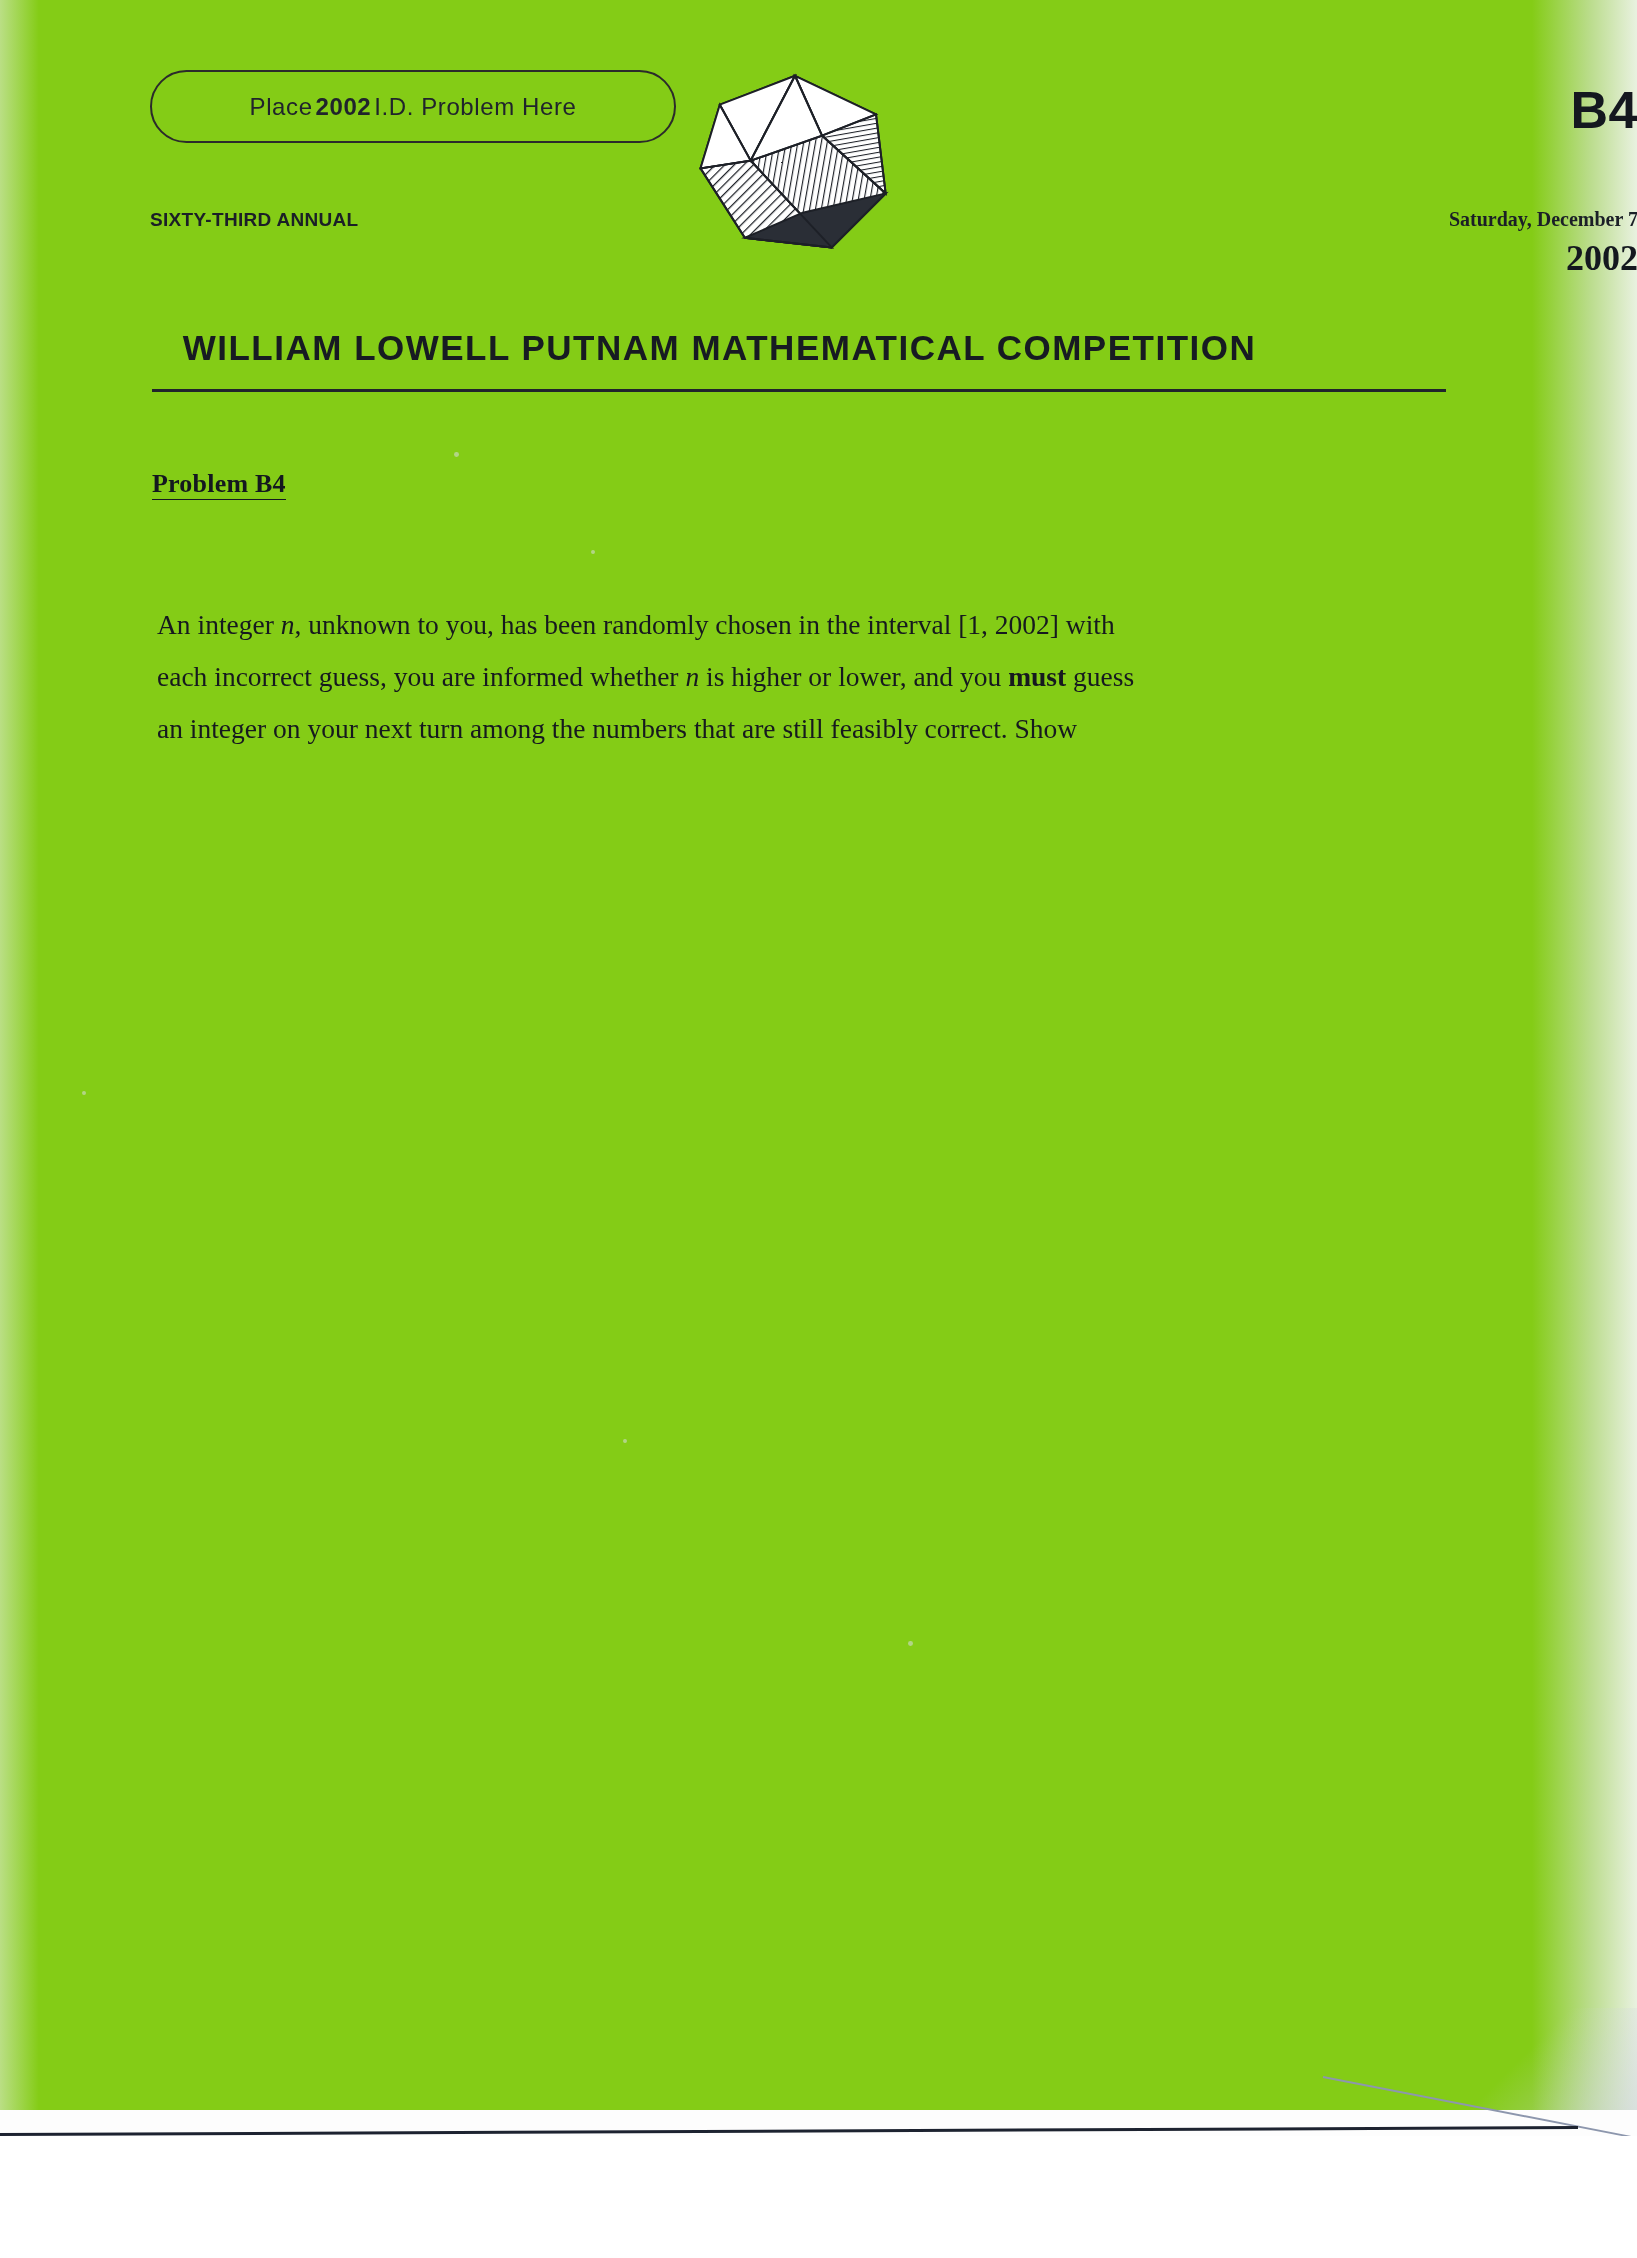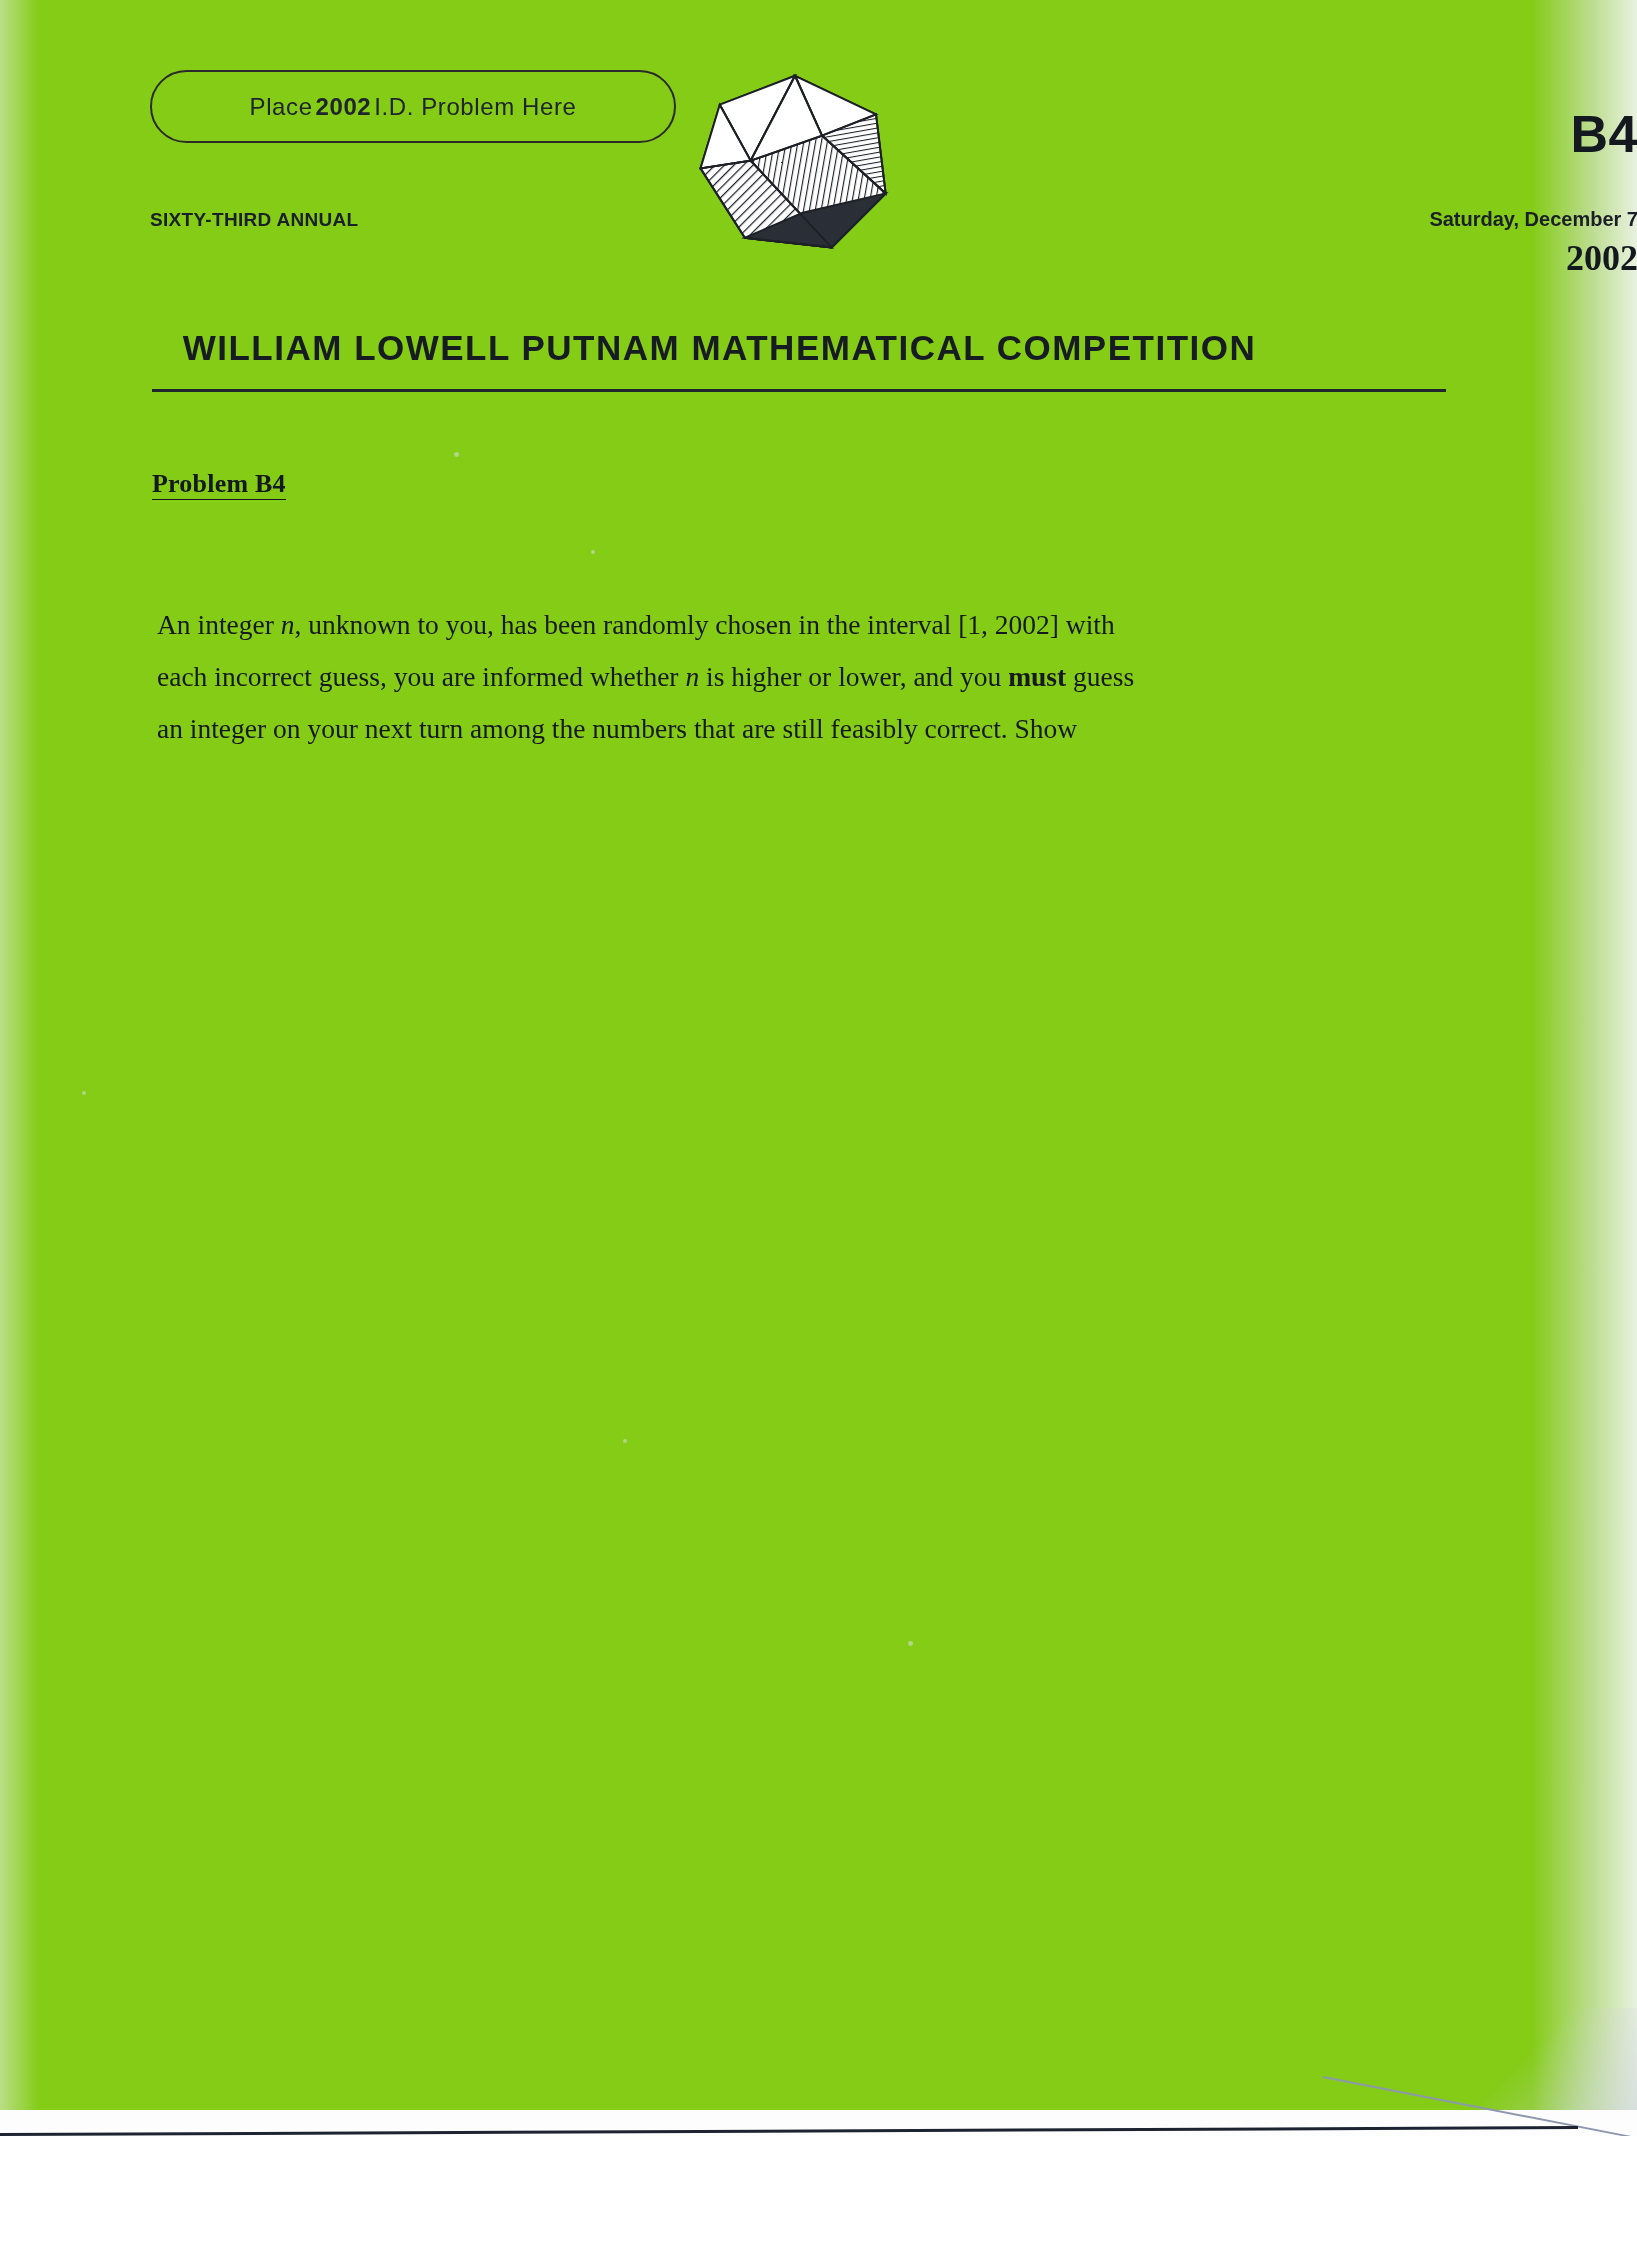--- a/index.html
+++ b/index.html
@@ -142,36 +142,36 @@
     position: absolute;
     left: 687px;
     top: 68px;
     width: 217px;
     height: 193px;
   }
 
   .code-big {
     position: absolute;
     right: 0px;
-    top: 104px;
+    top: 80px;
     width: 1458px;
     text-align: right;
     font-family: "Liberation Sans", sans-serif;
     font-weight: bold;
     font-size: 52px;
     color: #14181f;
     letter-spacing: 0.5px;
   }
   .date-line {
     position: absolute;
     right: 0px;
     top: 208px;
     width: 1458px;
     text-align: right;
-    font-family: Liberation Sans, sans-serif;
+    font-family: Liberation Serif, serif;
     font-weight: bold;
     font-size: 20px;
     color: #1b1f27;
   }
   .year-line {
     position: absolute;
     right: 0px;
     top: 237px;
     width: 1414px;
     text-align: right;

